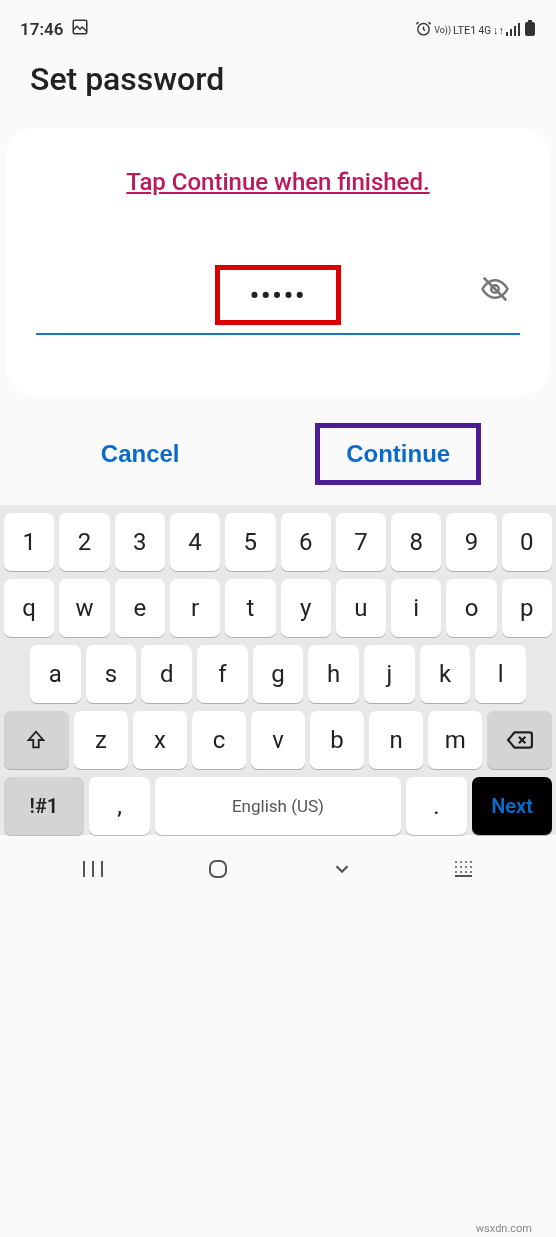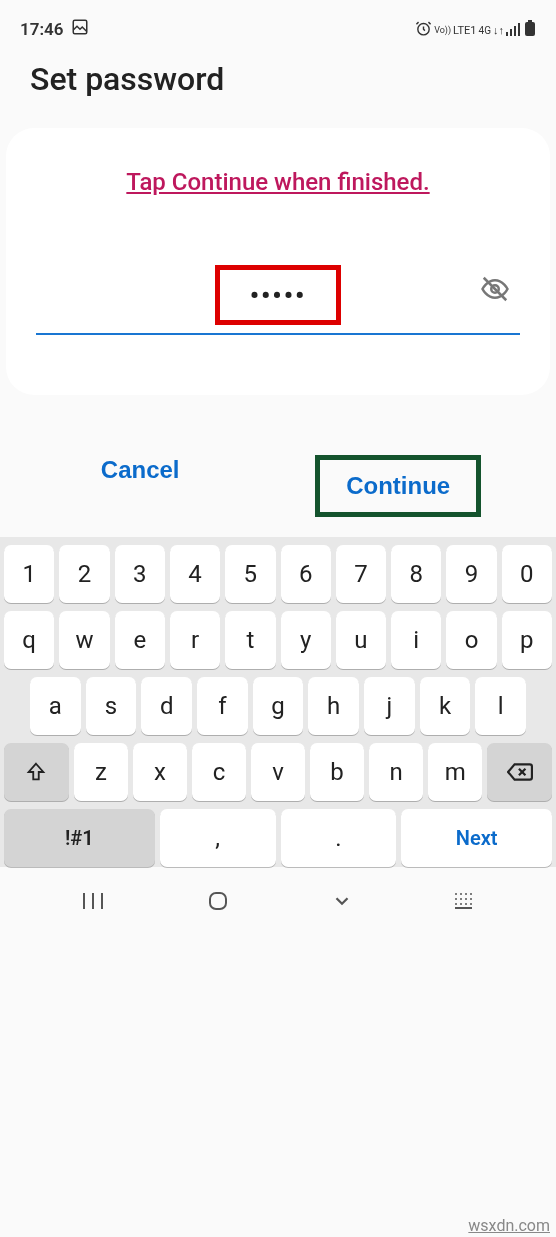--- a/index.html
+++ b/index.html
@@ -80,22 +80,21 @@
     }
     .btn {
       font-size: 24px;
       font-weight: 600;
       color: #0b6bcb;
       background: none;
       border: none;
       padding: 12px 26px;
     }
     .btn-continue {
-      border: 5px solid #14532d;
-      margin-top: 32px;
+      border: 5px solid #4c1d95;
     }
     
     .keyboard {
       background: #e8e8e8;
       padding: 8px 4px 0 4px;
     }
     .krow {
       display: flex;
       gap: 5px;
       margin-bottom: 8px;
@@ -110,38 +109,37 @@
       display: flex;
       align-items: center;
       justify-content: center;
       font-size: 24px;
       color: #222;
     }
     .krow2 .key { font-size: 24px; }
     .krow3 { padding: 0 26px; }
     .key-shift, .key-del { flex: 1.2; background: #d4d4d4; }
     .key-space { flex: 4; font-size: 17px; color: #555; }
-    .key-next { flex: 1.3; background: #ffffff; color: #0b6bcb; font-weight: 600; font-size: 20px; }
+    .key-next { flex: 1.3; background: #000000; color: #0b6bcb; font-weight: 600; font-size: 20px; }
     .key-sym { flex: 1.3; background: #d4d4d4; font-size: 20px; font-weight:600; }
     .navbar {
       display: flex;
       justify-content: space-around;
       align-items: center;
       height: 55px;
       background: #fafafa;
       padding: 0 30px;
     }
     .nav-item { color: #555; }
     .watermark {
       position: absolute;
       bottom: 2px;
-      right: 6px;
-      font-size: 16px;
+      right: 24px;
+      font-size: 11px;
       color: #888;
-      text-decoration: underline;
     }
   </style>
 </head>
 <body>
 
 <div class="status-bar">
   <div class="status-left">
     <span>17:46</span>
     <span>
       <svg width="18" height="18" viewBox="0 0 24 24" fill="none" stroke="#333" stroke-width="2">
@@ -252,20 +250,21 @@
       <svg width="26" height="22" viewBox="0 0 24 20" fill="none" stroke="#222" stroke-width="2">
           <path d="M7 3h14a2 2 0 012 2v10a2 2 0 01-2 2H7l-6-7 6-7z"></path>
           <line x1="11" y1="7" x2="17" y2="13"></line>
           <line x1="17" y1="7" x2="11" y2="13"></line>
         </svg>
     </div>
   </div>
   <div class="krow">
     <div class="key key-sym">!#1</div>
     <div class="key" style="flex:1;">,</div>
+    <div class="key key-space">English (US)</div>
     <div class="key" style="flex:1;">.</div>
     <div class="key key-next">Next</div>
   </div>
 </div>
 
 <div class="navbar">
   <span class="nav-item">
     <svg width="24" height="20" viewBox="0 0 24 20">
         <line x1="3" y1="2" x2="3" y2="18" stroke="#555" stroke-width="2"></line>
         <line x1="12" y1="2" x2="12" y2="18" stroke="#555" stroke-width="2"></line>

